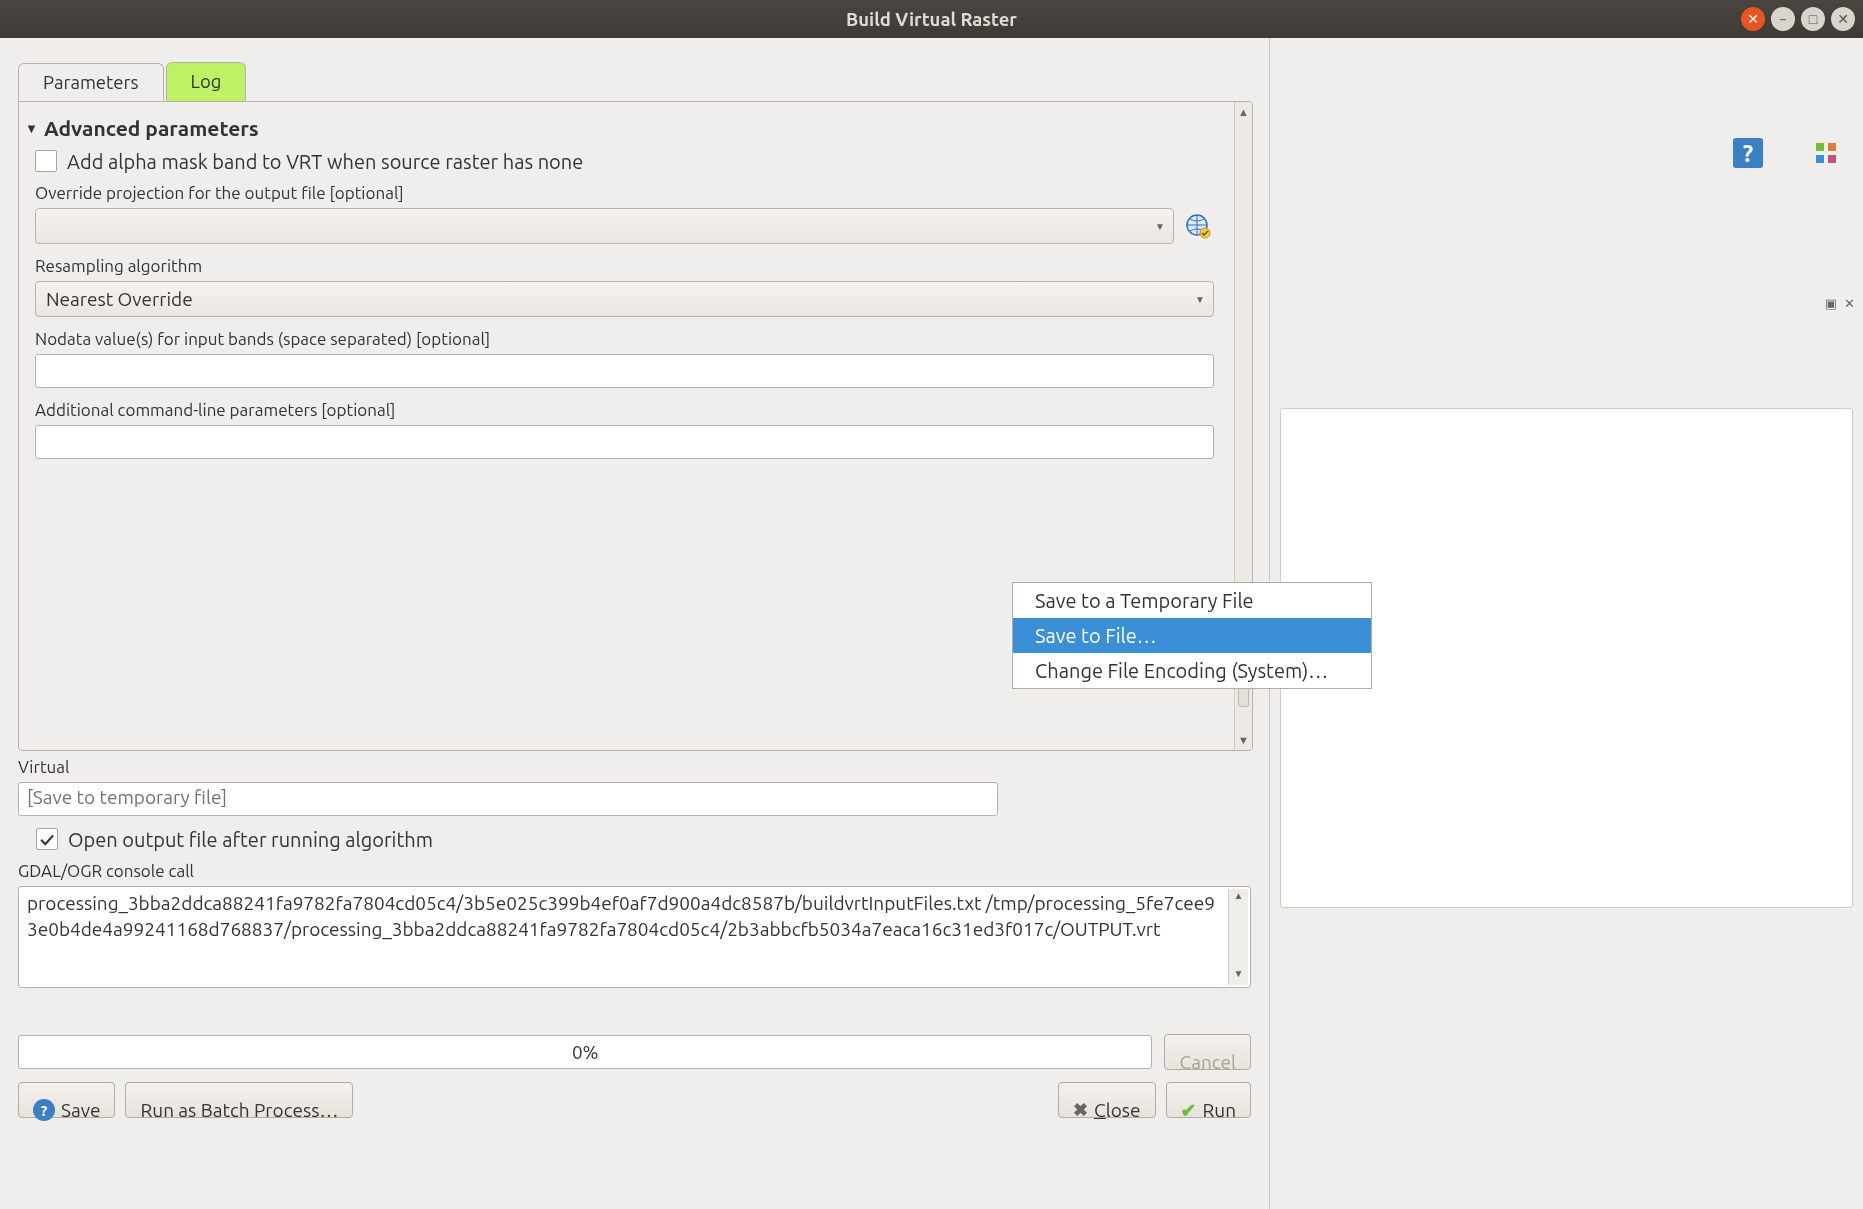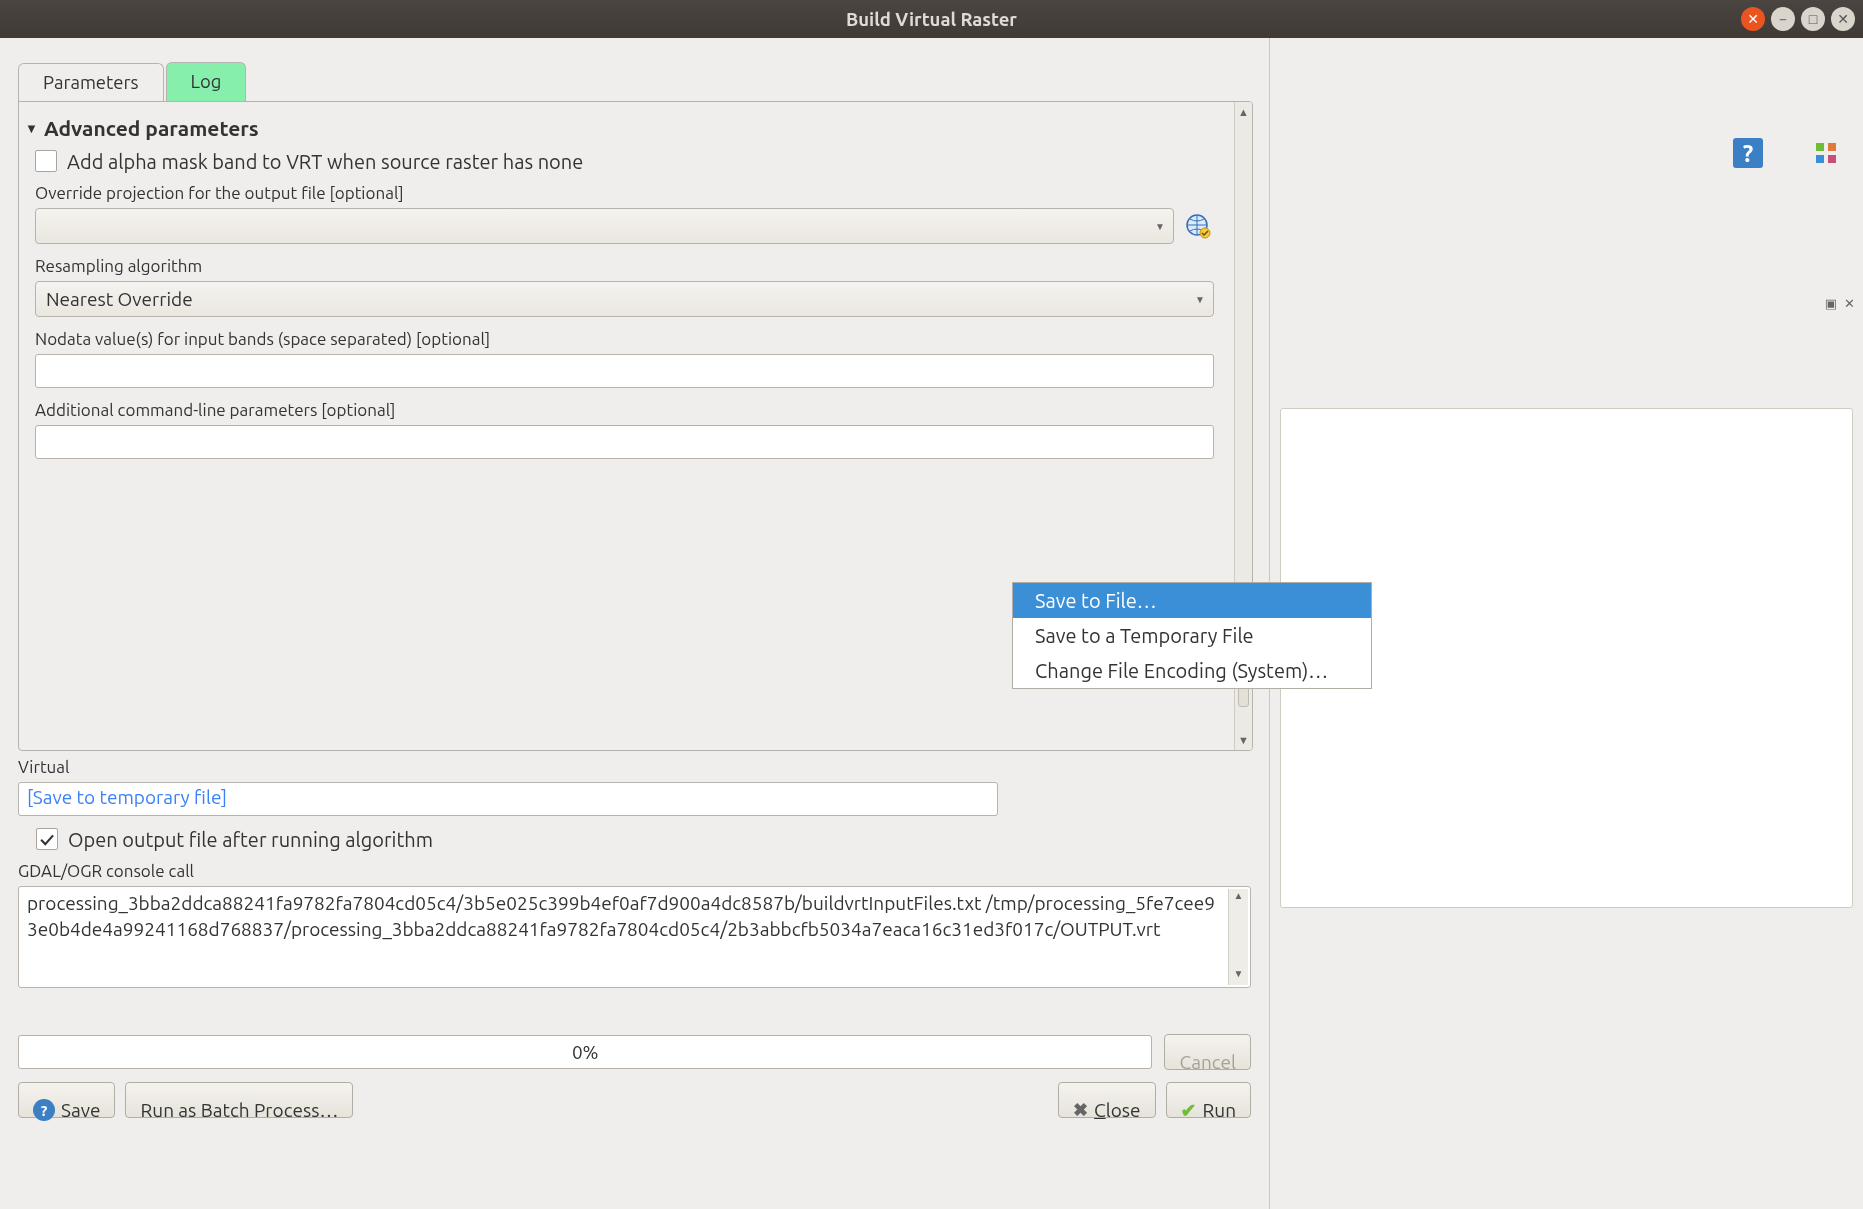--- a/index.html
+++ b/index.html
@@ -25,21 +25,21 @@
 .wc.close-btn { background: #e95420; color: #fff; }
 
 .workspace { display: flex; height: calc(1209px - 38px); }
 .dialog-area { width: 1270px; border-right: 1px solid #cac6c0; background: #f0eeed; position: relative; }
 .side-panel { flex: 1; background: #f0eeed; position: relative; }
 
 
 .tabs { margin: 24px 0 0 18px; display: flex; }
 .tab {
   padding: 8px 24px 10px;
-  background: #86efac;
+  background: #bef264;
   border: 1px solid #b7b3ac;
   border-bottom: none;
   border-radius: 6px 6px 0 0;
   margin-right: 2px;
   color: #333;
 }
 .tab.active { background: #f0eeed; font-weight: 400; position: relative; top: 1px; }
 
 .content-frame {
   border: 1px solid #b7b3ac;
@@ -75,21 +75,21 @@
   border: 1px solid #b7b3ac; border-radius: 4px; padding: 4px 30px 4px 10px;
   position: relative; font-size: 19px; display: flex; align-items: center;
 }
 .combo .dd { position: absolute; right: 8px; top: 50%; transform: translateY(-50%); color: #666; font-size: 10px; }
 .globe-btn { width: 32px; height: 32px; display: flex; align-items: center; justify-content: center; }
 .input {
   flex: 1; height: 34px; background: #fff; border: 1px solid #b7b3ac;
   border-radius: 3px; padding: 3px 8px; margin: 0 6px 12px 12px;
   font-size: 19px; color: #333;
 }
-.input.placeholder { color: #3b82f6; }
+.input.placeholder { color: #737373; }
 
 .bottom-area { margin: 6px 18px 0 18px; }
 .console-box {
   background: #fff; border: 1px solid #b7b3ac; border-radius: 3px;
   height: 102px; padding: 4px 30px 4px 8px; font-size: 19px;
   position: relative; line-height: 1.35;
 }
 .console-box .mini-scroll { position: absolute; right: 2px; top: 2px; bottom: 2px; width: 20px; background: #efede8; border-left: 1px solid #d3d0c7; }
 .console-box .mini-scroll .mu, .console-box .mini-scroll .md { position: absolute; left: 0; right: 0; height: 18px; font-size: 10px; text-align: center; color: #666; }
 .console-box .mini-scroll .mu { top: 0; } .console-box .mini-scroll .md { bottom: 0; }
@@ -215,22 +215,22 @@
       <div class="console-box">
         <span style="word-break: break-all;">processing_3bba2ddca88241fa9782fa7804cd05c4/3b5e025c399b4ef0af7d900a4dc8587b/buildvrtInputFiles.txt /tmp/processing_5fe7cee93e0b4de4a99241168d768837/processing_3bba2ddca88241fa9782fa7804cd05c4/2b3abbcfb5034a7eaca16c31ed3f017c/OUTPUT.vrt</span>
         <div class="mini-scroll">
           <div class="mu">▲</div>
           <div class="md">▼</div>
         </div>
       </div>
     </div>
 
     <div class="popup">
+      <div class="item">Save to a Temporary File</div>
       <div class="item sel">Save to File…</div>
-      <div class="item">Save to a Temporary File</div>
       <div class="item">Change File Encoding (System)…</div>
     </div>
 
     <div class="progress-row">
       <div class="progress">
         <span>0%</span>
       </div>
       <div class="btn disabled">
         <span>Cancel</span>
       </div>

